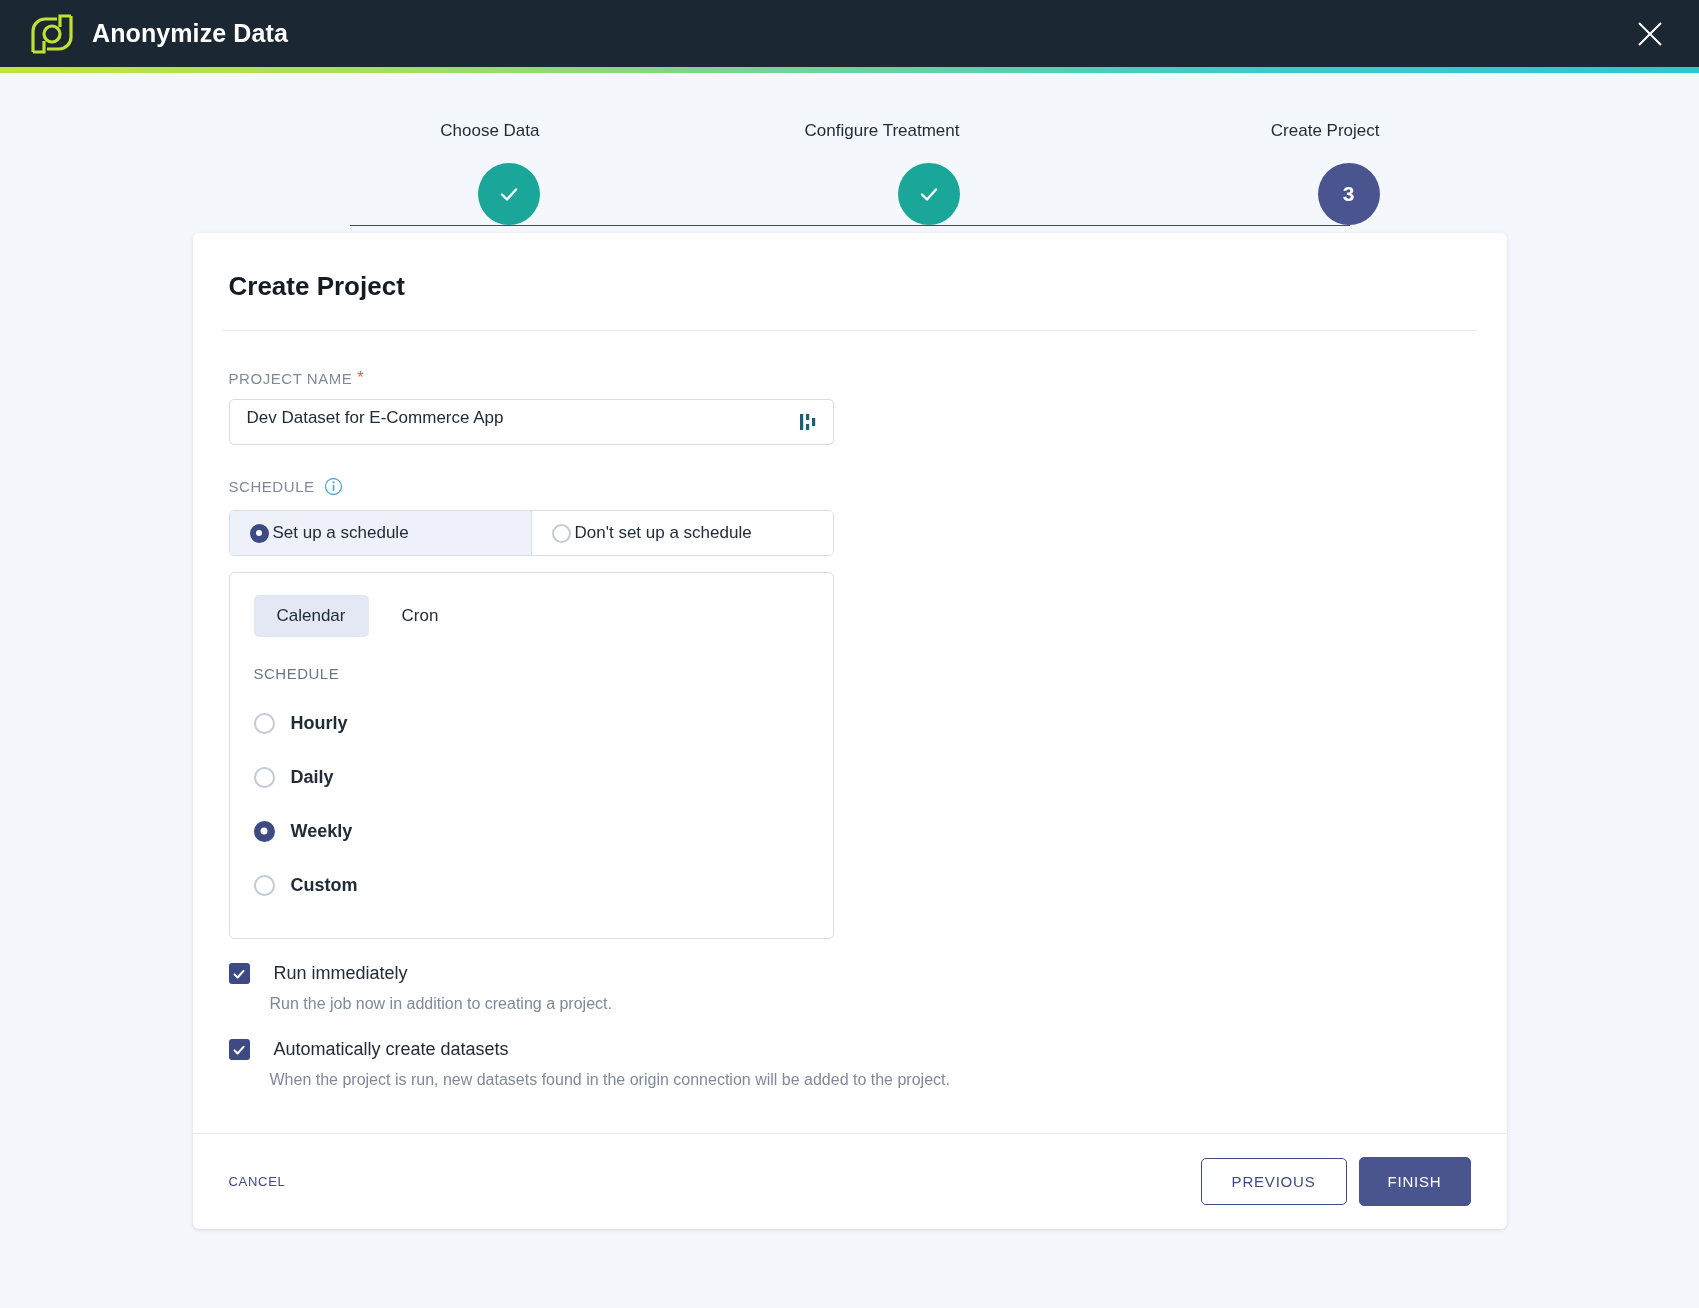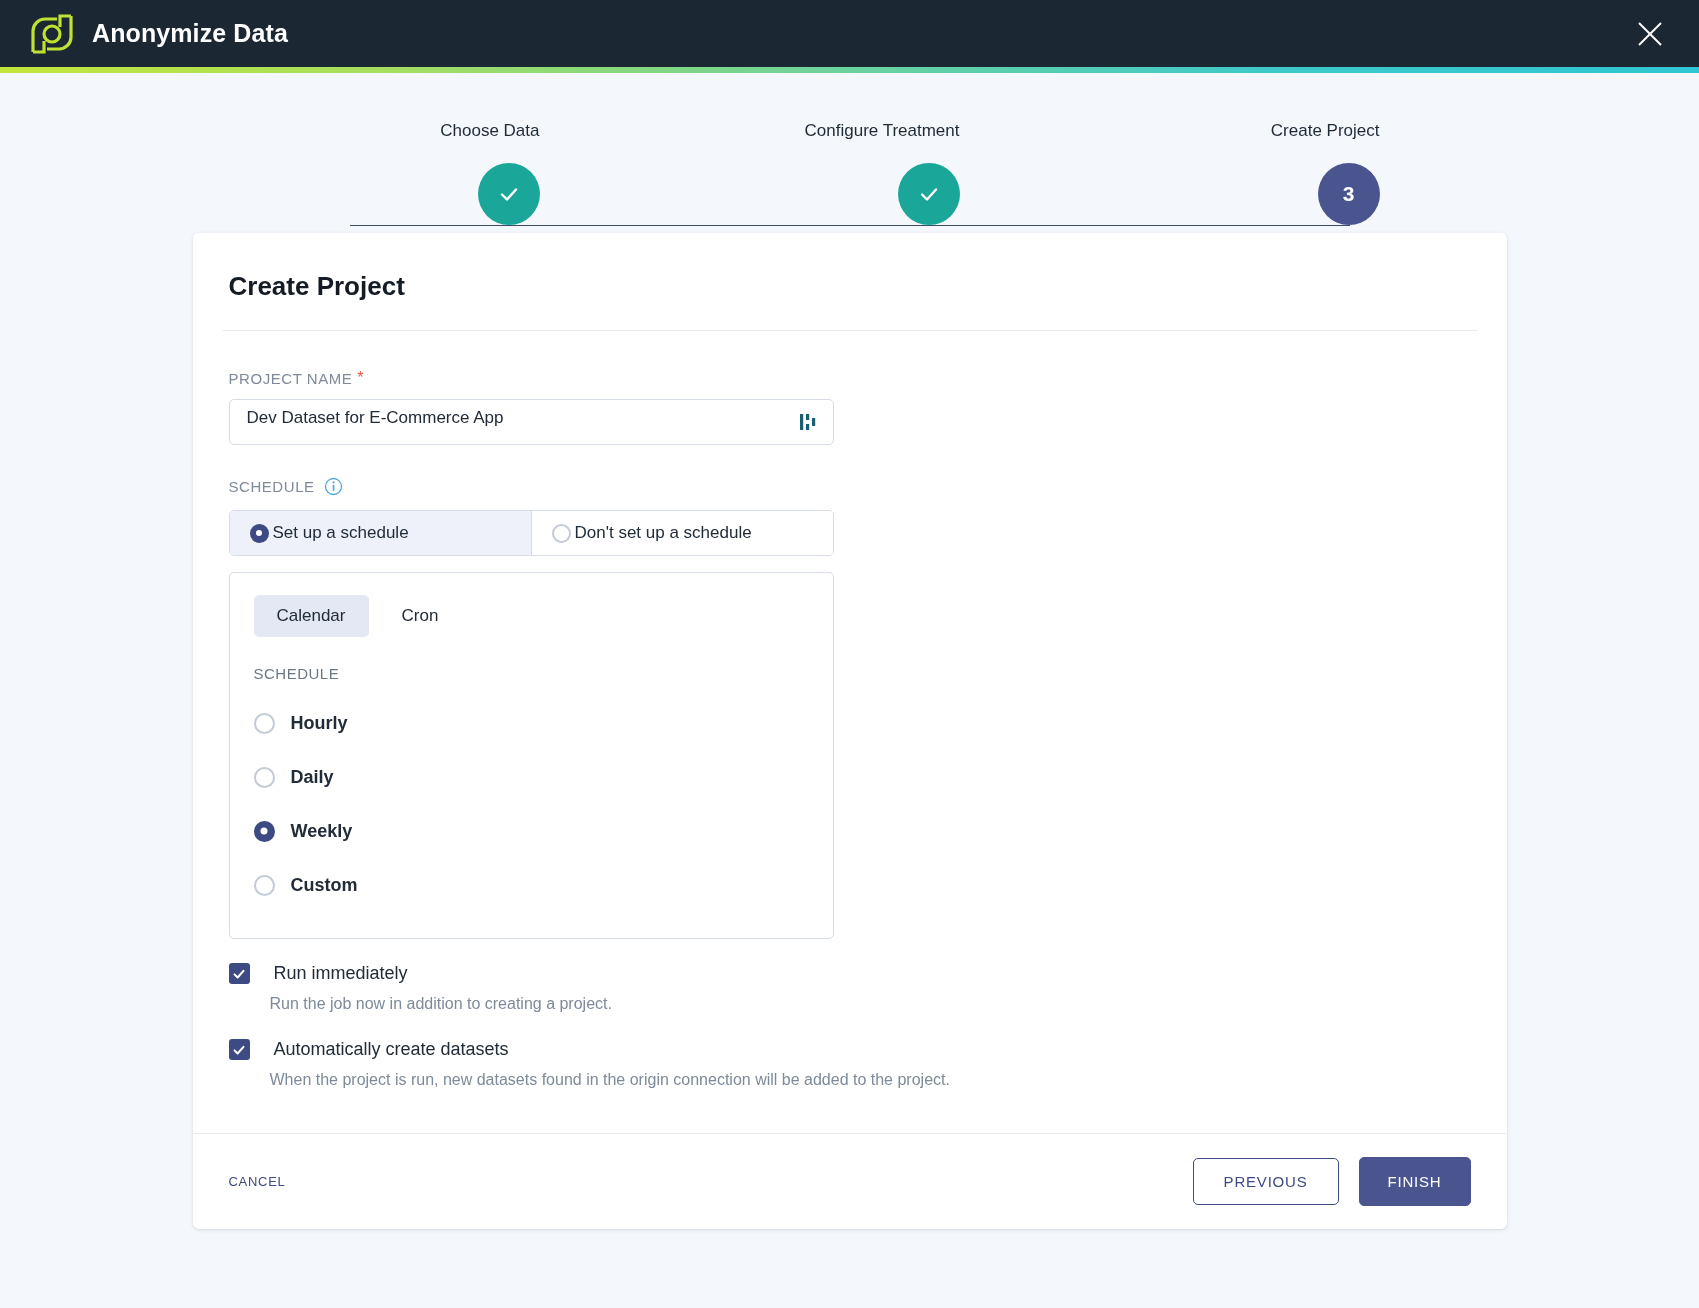--- a/index.html
+++ b/index.html
@@ -270,21 +270,21 @@
     display: flex;
     align-items: center;
     padding: 0 36px;
   }
   .cancel-link {
     font-size: 13px;
     letter-spacing: 0.7px;
     color: #3e4a83;
     cursor: pointer;
   }
-  .footer-right { margin-left: auto; display: flex; gap: 20px; align-items: center; }
+  .footer-right { margin-left: auto; display: flex; gap: 12px; align-items: center; }
   .btn {
     font-size: 15px;
     letter-spacing: 0.8px;
     border-radius: 5px;
     cursor: pointer;
     font-family: "Liberation Sans", sans-serif;
   }
   .btn-prev {
     background: #fff;
     border: 1px solid #3e4a83;

